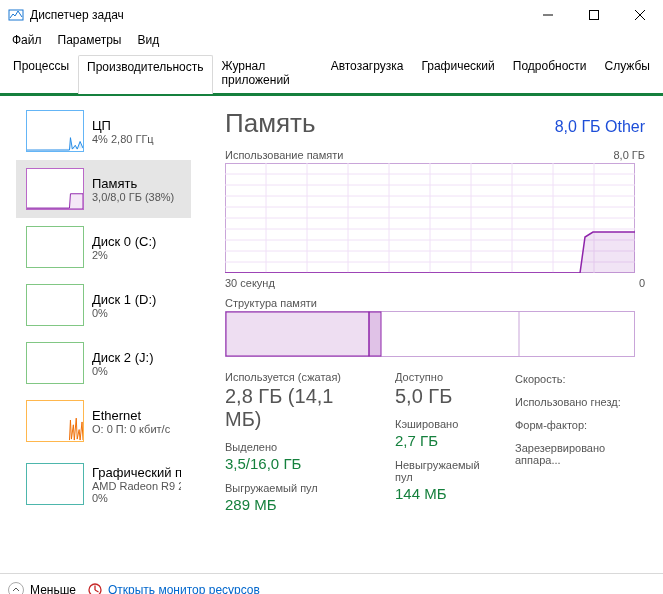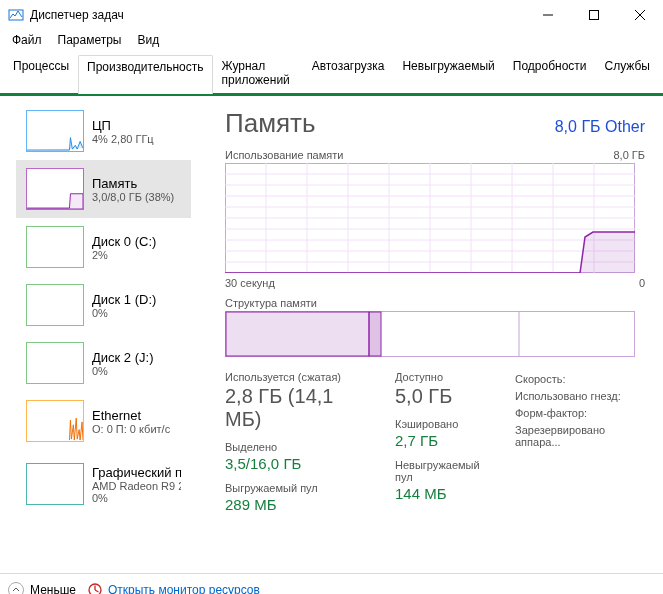--- a/index.html
+++ b/index.html
@@ -97,21 +97,21 @@
   <div class="menu-item">Файл</div>
   <div class="menu-item">Параметры</div>
   <div class="menu-item">Вид</div>
 </div>
 
 <div class="tabbar">
   <div class="tab">Процессы</div>
   <div class="tab active">Производительность</div>
   <div class="tab">Журнал приложений</div>
   <div class="tab">Автозагрузка</div>
-  <div class="tab">Невыгружаемый</div>
+  <div class="tab">Графический</div>
   <div class="tab">Подробности</div>
   <div class="tab">Службы</div>
 </div>
 
 <div class="main">
 
   <div class="sidebar">
 
     <div class="side-item">
       <div class="side-thumb" style="border-color:#64b5f6">
@@ -260,21 +260,21 @@
         </div>
         <div>
           <div class="stat-label">Кэшировано</div>
           <div class="stat-value">2,7 ГБ</div>
         </div>
         <div>
           <div class="stat-label">Невыгружаемый пул</div>
           <div class="stat-value">144 МБ</div>
         </div>
       </div>
-      <div class="stats-col stat-small" style="flex:1; gap:2px; padding-top:2px">
+      <div class="stats-col stat-small" style="flex:1; gap:8px; padding-top:2px">
         <div class="stat-key">
             <span class="stat-key-label">Скорость:</span>
             <span></span>
           </div>
         <div class="stat-key">
             <span class="stat-key-label">Использовано гнезд:</span>
             <span></span>
           </div>
         <div class="stat-key">
             <span class="stat-key-label">Форм-фактор:</span>

